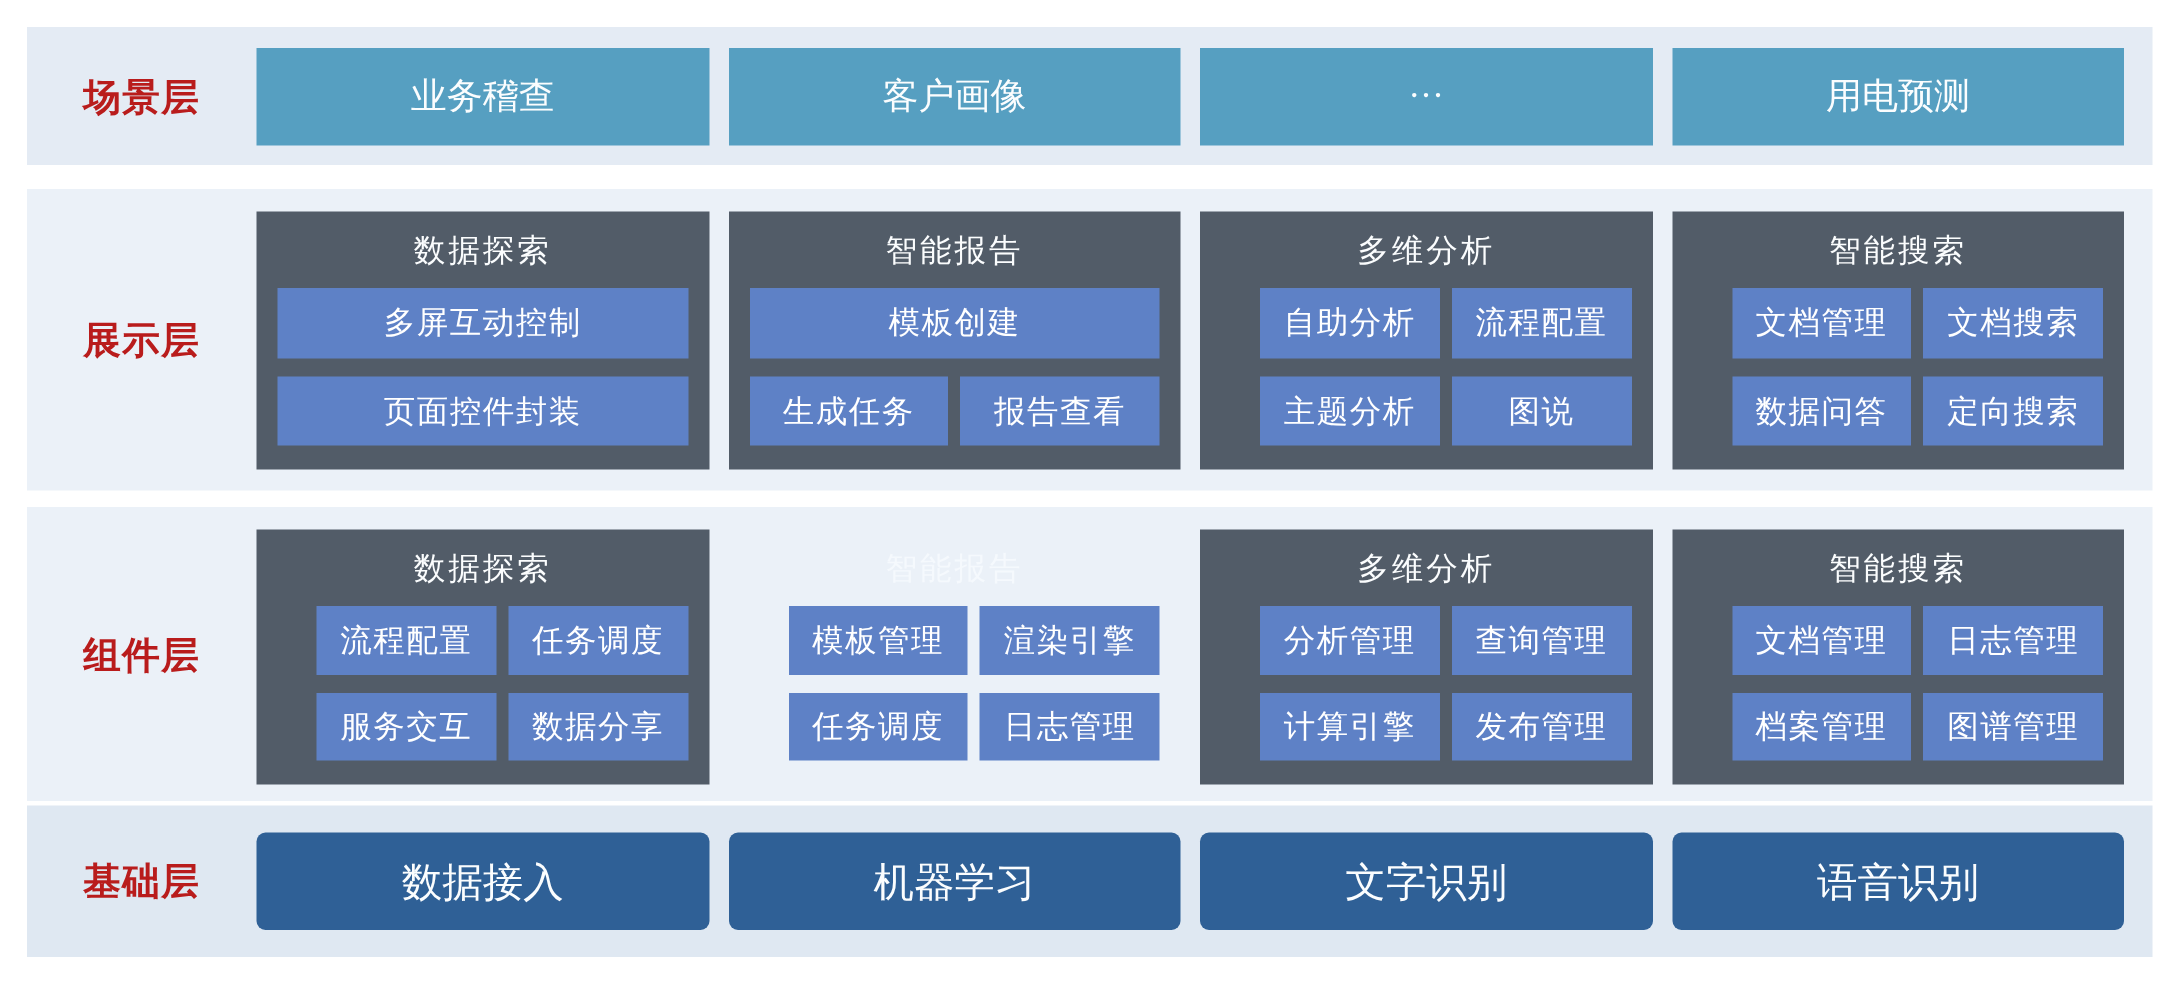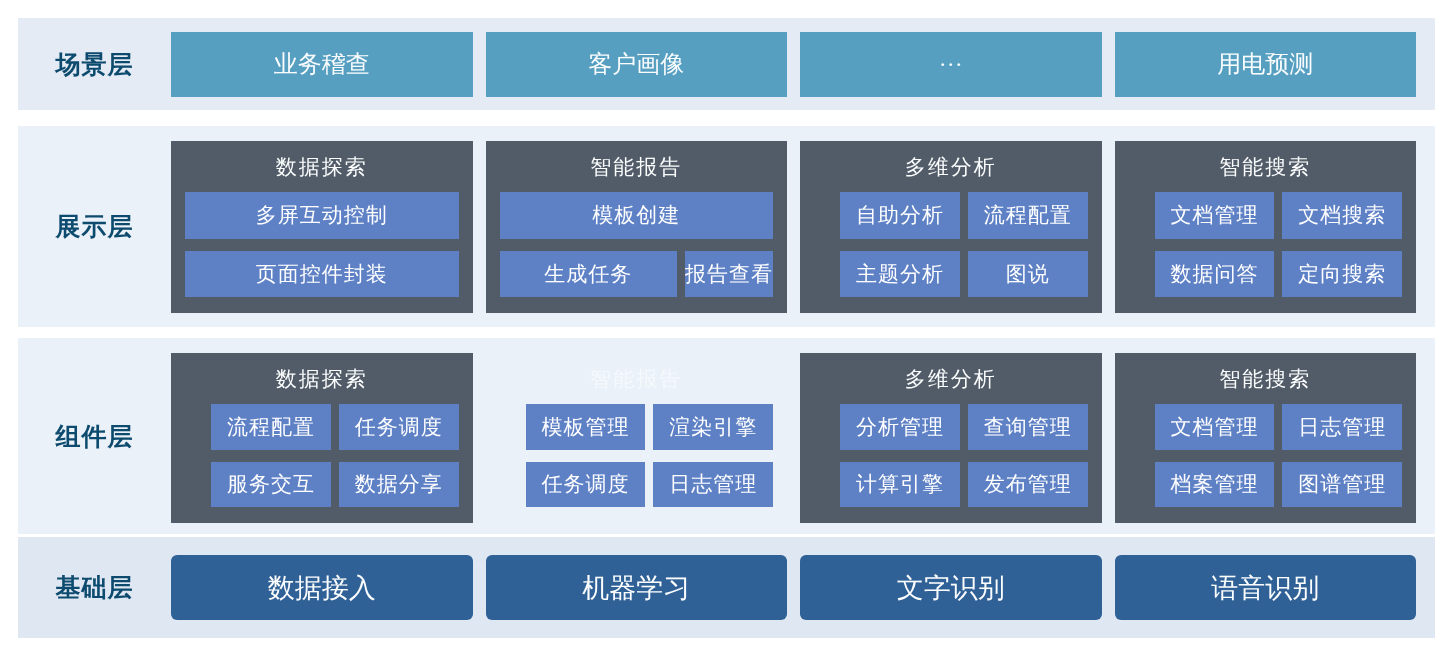--- a/index.html
+++ b/index.html
@@ -20,21 +20,21 @@
   .band-scene{margin-top:18px;height:92px;background:#e4ebf4;}
   .band-display{margin-top:16px;height:201px;background:#ebf1f8;}
   .band-component{margin-top:11px;height:196px;background:#ebf1f8;}
   .band-foundation{margin-top:3px;height:101px;background:#dfe8f2;}
 
   .label-col{
     width:153px;flex:0 0 153px;
     display:flex;align-items:center;justify-content:center;
   }
   .layer-label{
-    font-size:25px;font-weight:bold;color:#0c4a6e;
+    font-size:25px;font-weight:bold;color:#b91c1c;
     letter-spacing:1px;
   }
   .cols{
     flex:1;
     display:grid;
     grid-template-columns:repeat(4,1fr);
     column-gap:13px;
     margin-right:19px;
   }
   
@@ -68,21 +68,21 @@
   }
   .card.transparent .card-title{color:#f5f9fd;}
   .card-body{
     flex:1;
     display:grid;
     gap:12px 8px;
     padding:0 14px 16px;
   }
   .body-rows{grid-template-columns:1fr;}
   .body-grid{grid-template-columns:1fr 1fr;padding-left:40px;}
-  .body-widefirst{grid-template-columns:1fr;}
+  .body-widefirst{grid-template-columns:1fr 1fr;}
   .body-widefirst .item:first-child{grid-column:span 2;}
   .item{
     background:#5e81c6;
     display:flex;align-items:center;justify-content:center;
     font-family:Liberation Mono, monospace;
     font-size:21px;color:#ffffff;
     letter-spacing:1px;
     min-height:43px;
   }
 </style>

